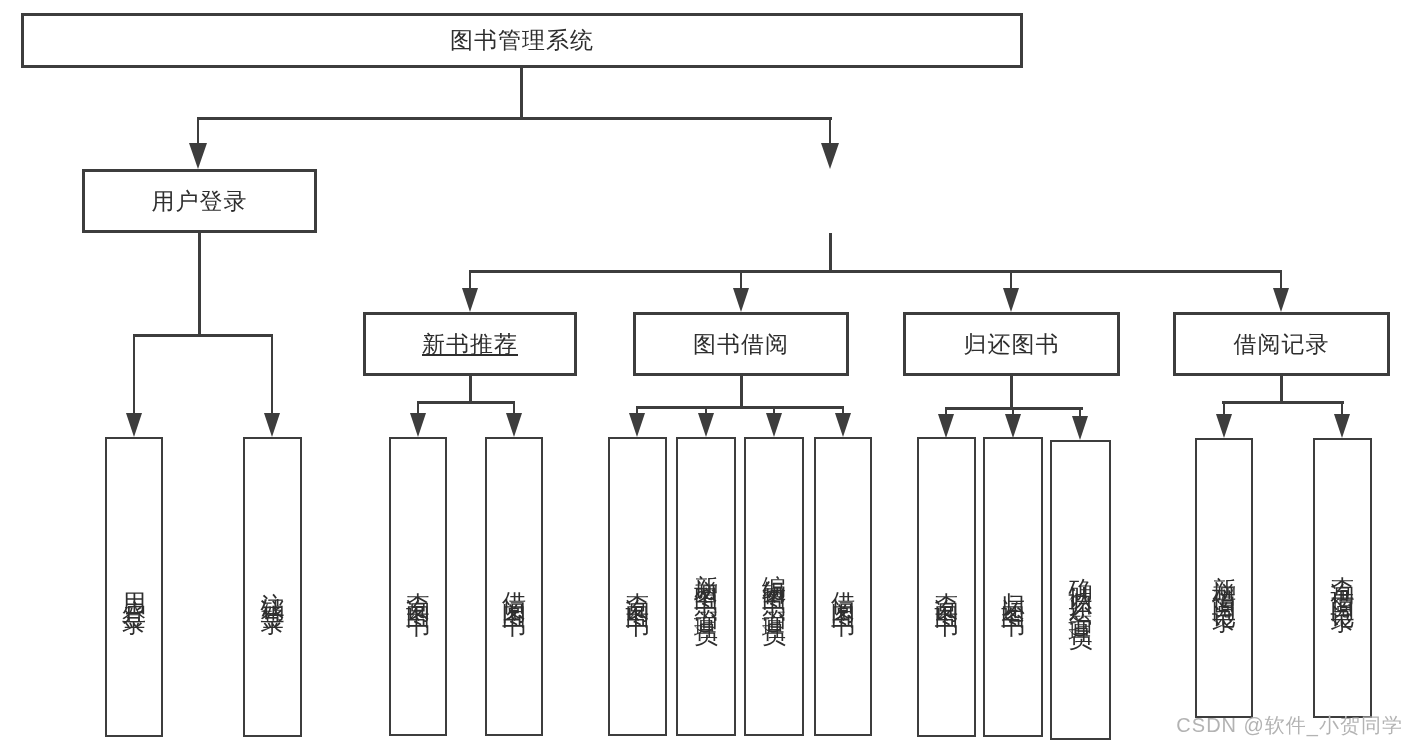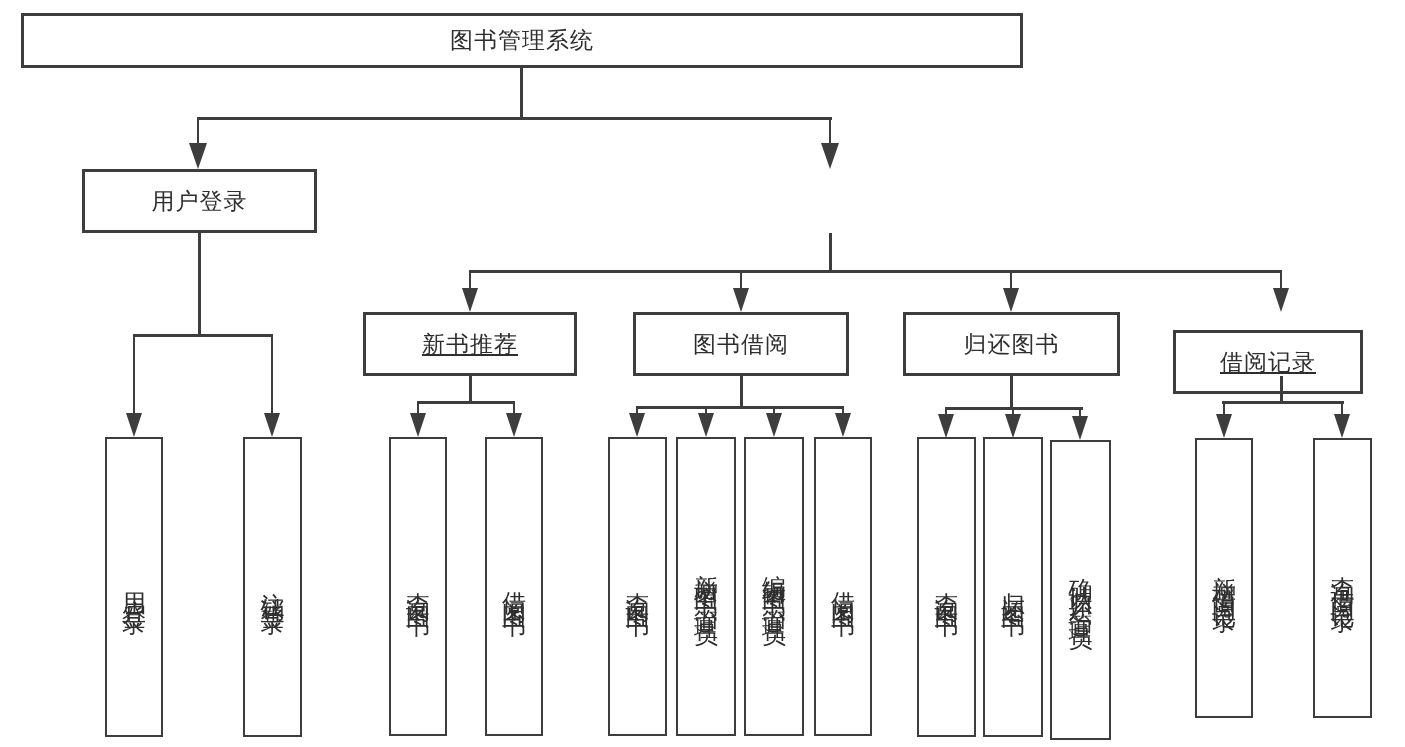--- a/index.html
+++ b/index.html
@@ -95,21 +95,21 @@
   </div>
 
   <div class="box" style="left:633px;top:312px;width:216px;height:64px;">
     <span>图书借阅</span>
   </div>
 
   <div class="box" style="left:903px;top:312px;width:217px;height:64px;">
     <span>归还图书</span>
   </div>
 
-  <div class="box" style="left:1173px;top:330px;width:190px;height:64px;text-decoration:underline;">
+  <div class="box" style="left:1173px;top:312px;width:217px;height:64px;">
     <span>借阅记录</span>
   </div>
 
   <div class="vbox" style="left:105px;top:437px;width:58px;height:300px;">
     <span class="vtext">用户登录</span>
   </div>
   <div class="vbox" style="left:243px;top:437px;width:59px;height:300px;">
     <span class="vtext">注销登录</span>
   </div>
 
@@ -183,14 +183,15 @@
   <div class="hline" style="left:945px;top:407px;width:138px;"></div>
   <div class="arrow" style="left:938px;top:409px;height:29px;"></div>
   <div class="arrow" style="left:1005px;top:409px;height:29px;"></div>
   <div class="arrow" style="left:1072px;top:409px;height:31px;"></div>
 
   <div class="vline" style="left:1280px;top:376px;height:28px;"></div>
   <div class="hline" style="left:1222px;top:401px;width:122px;"></div>
   <div class="arrow" style="left:1216px;top:403px;height:35px;"></div>
   <div class="arrow" style="left:1334px;top:403px;height:35px;"></div>
 
+  <div class="watermark">CSDN @软件_小贺同学</div>
 
 </div>
 
 </body></html>

